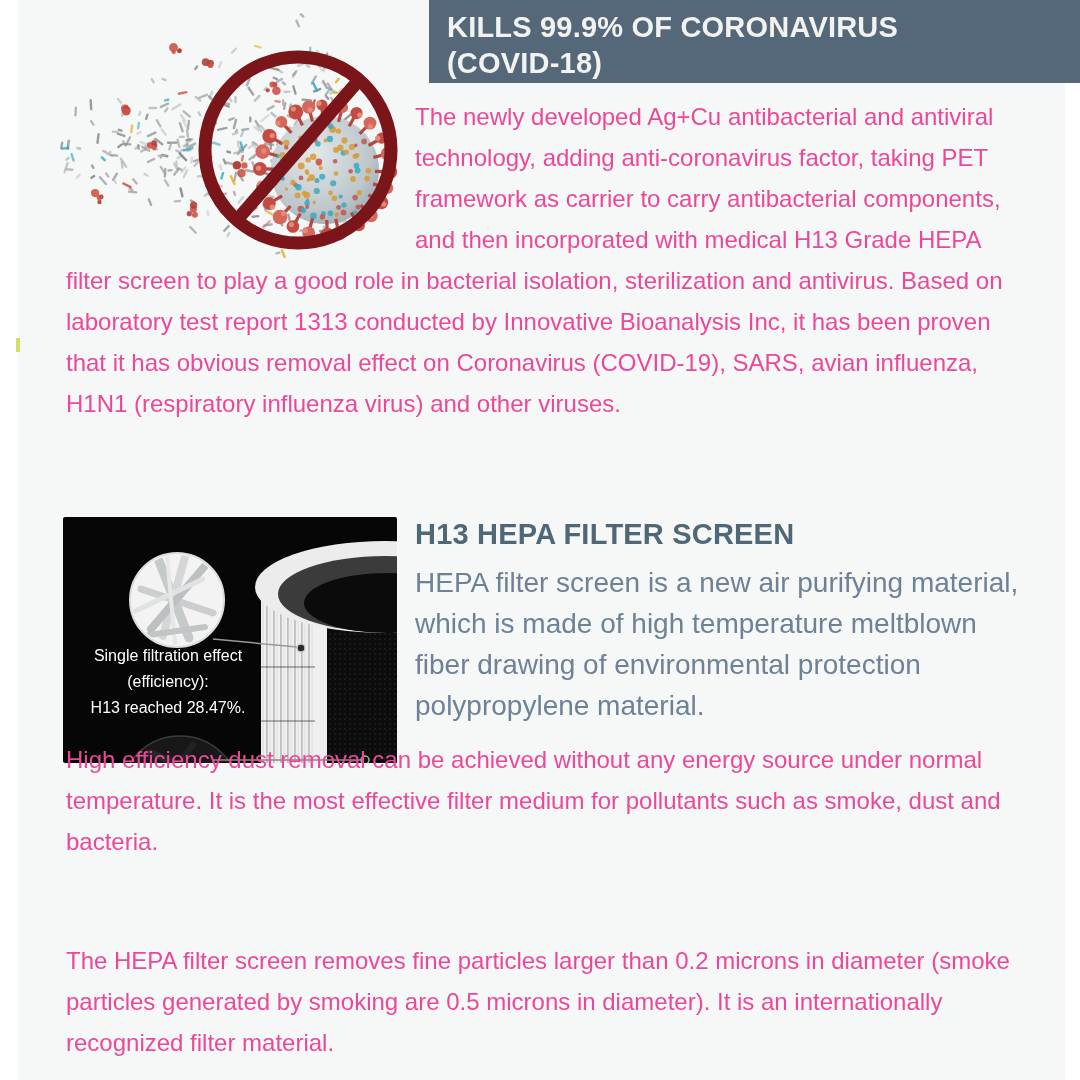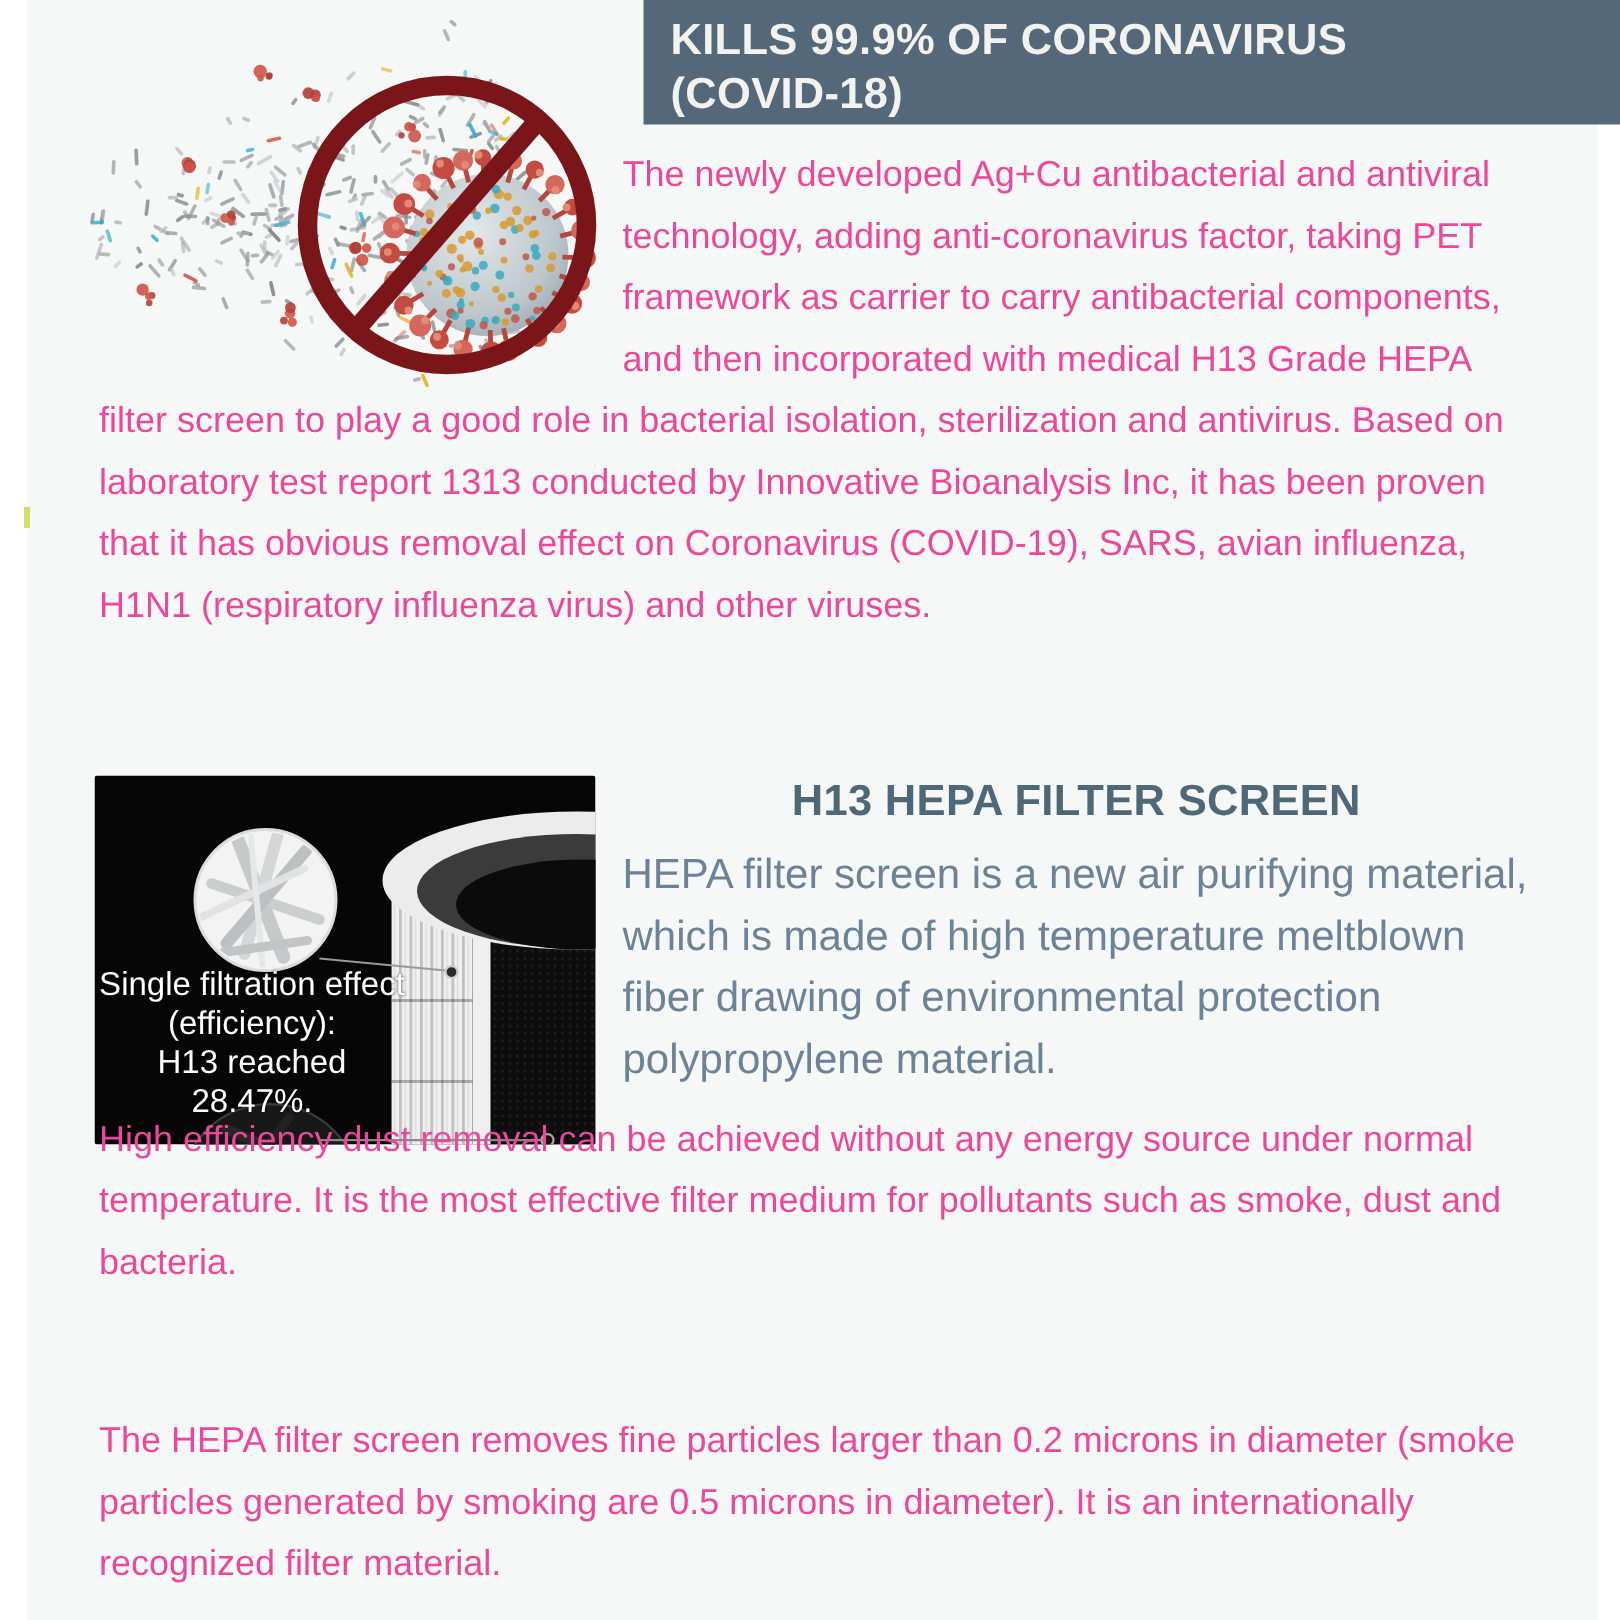--- a/index.html
+++ b/index.html
@@ -15,31 +15,31 @@
     color:#f2f3f1;font-weight:bold;font-size:29px;line-height:36px;
     padding:9px 0 0 18px;box-sizing:border-box;letter-spacing:.2px;margin-left:34px;
   }
 
   .para{position:absolute;color:#ec4899;font-size:24px;line-height:41px;}
   .para1{left:66px;top:96px;width:954px;}
   .spacer1{float:left;width:349px;height:160px;}
 
   .section2{position:absolute;left:66px;top:517px;width:954px;color:#6d8296;font-size:28px;line-height:41px;}
   .spacer2{float:left;width:349px;height:246px;}
-  .h2{color:#4e6878;font-weight:bold;font-size:29px;line-height:34px;margin:0;letter-spacing:.2px;text-align:center;}
+  .h2{color:#4e6878;font-weight:bold;font-size:29px;line-height:34px;margin:0;letter-spacing:.2px;}
   .intro{margin:11px 0 0 0;}
 
   .para3{left:66px;top:739px;width:954px;}
   .para4{left:66px;top:940px;width:954px;}
 
   .virus-svg{position:absolute;left:58px;top:2px;}
   .filter-svg{position:absolute;left:63px;top:517px;}
   .filter-caption{
     position:absolute;left:63px;top:643px;width:210px;text-align:center;
-    color:#ffffff;font-size:22px;line-height:26px;text-shadow:0 0 2px rgba(0,0,0,.8);
+    color:#ffffff;font-size:16px;line-height:26px;text-shadow:0 0 2px rgba(0,0,0,.8);
   }
 </style>
 </head>
 <body>
 
 <div class="canvas">
   <div class="content-bg"></div>
   <div class="edge-artifact"></div>
 
   <svg class="virus-svg" width="340" height="256" viewBox="0 0 340 256">

